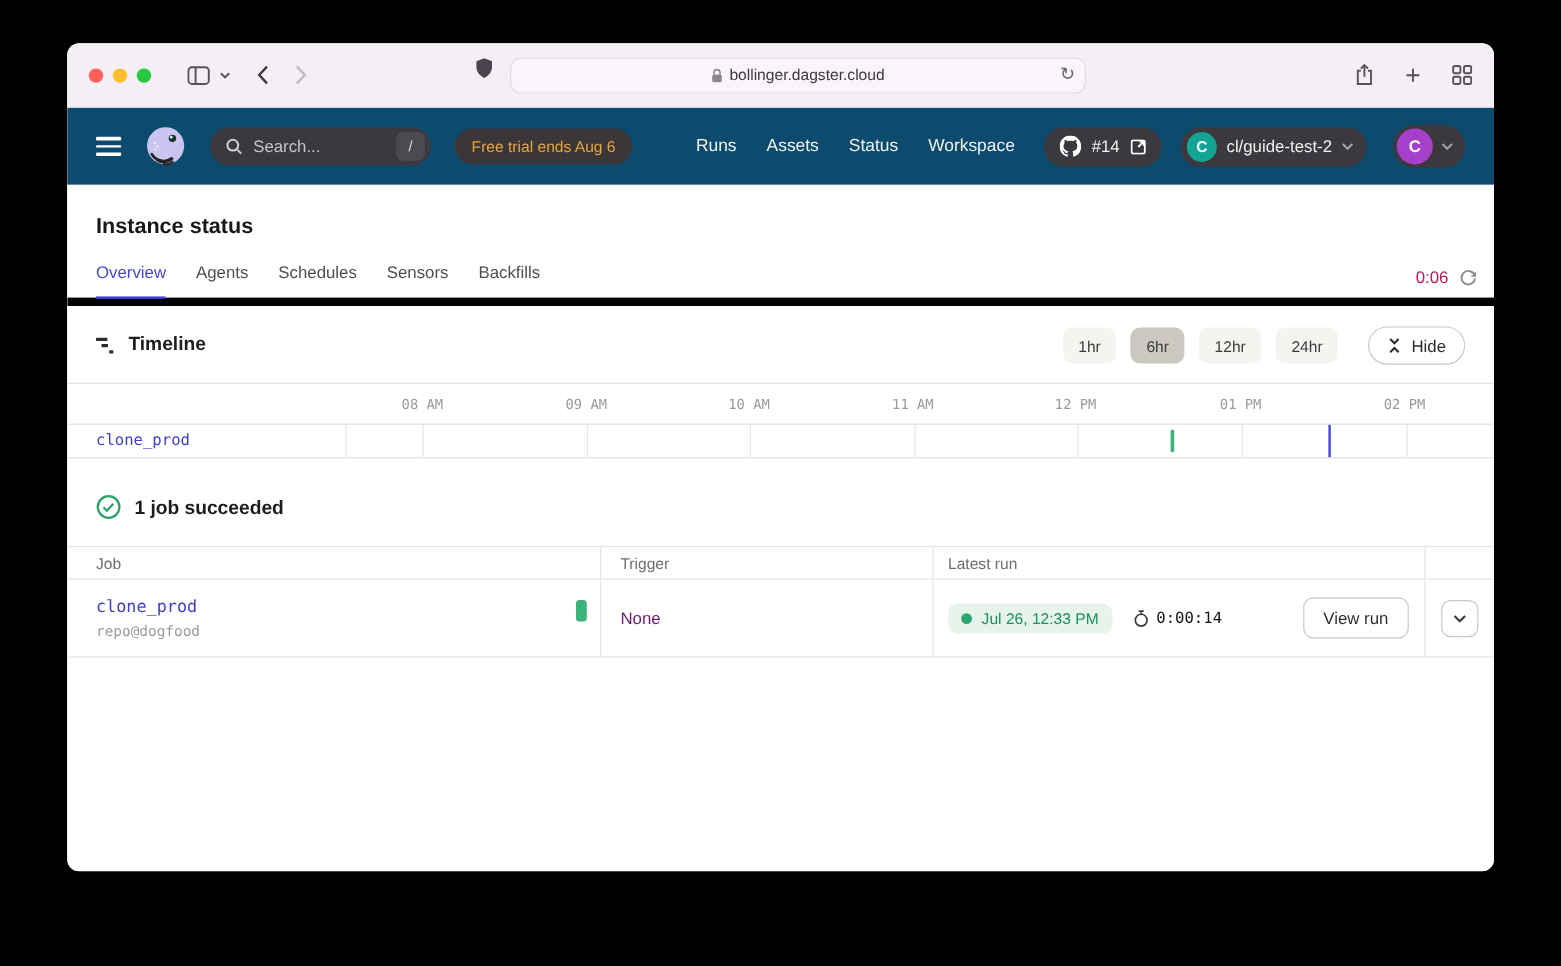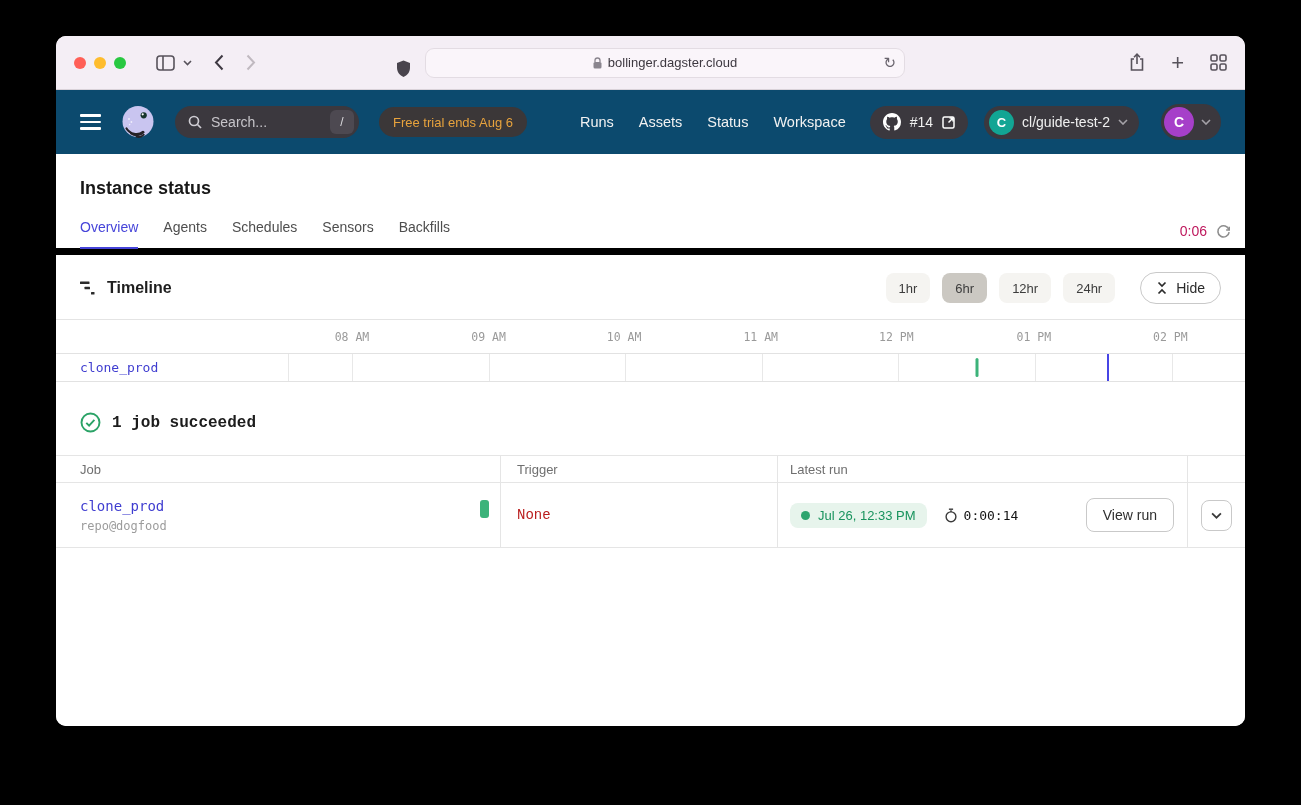--- a/index.html
+++ b/index.html
@@ -13,21 +13,21 @@
   .chrome { height:54px; background:#F4EEF5; border-bottom:1px solid #D9D2D9;
             display:flex; align-items:center; padding:0 18px; flex:0 0 auto; }
   .chrome-left, .chrome-right { flex:1; display:flex; align-items:center; }
   .chrome-right { justify-content:flex-end; gap:26px; }
   .lights { display:flex; gap:8px; margin-right:30px; }
   .light { width:12px; height:12px; border-radius:50%; }
   .light.red{ background:#FF5F57; } .light.yellow{ background:#FEBC2E; } .light.green{ background:#28C841; }
   .cicon { color:#57525B; display:flex; align-items:center; }
   .cicon.dim { color:#C0B9C0; }
   .chrome-left .gap { width:22px; }
-  .urlbar-wrap { display:flex; align-items:flex-end; gap:14px; }
+  .urlbar-wrap { display:flex; align-items:flex-start; gap:14px; }
   .urlbar { width:480px; height:30px; background:#FAF5FA; border:1px solid #E3DCE3; border-radius:9px;
             display:flex; align-items:center; justify-content:center; position:relative;
             font-size:13px; color:#3D3840; gap:6px; }
   .urlbar .reload { position:absolute; right:8px; color:#6A656E; font-size:15px; line-height:1; }
   .plus-glyph { font-size:22px; font-weight:300; line-height:1; }
 
   
   .app-header { height:64px; background:#0c4a6e; display:flex; align-items:center;
                 padding:0 24px; gap:16px; color:#EDEDED; flex:0 0 auto; }
   .hamburger { width:21px; display:flex; flex-direction:column; gap:4px; cursor:pointer; }
@@ -89,39 +89,39 @@
           font-family:"DejaVu Sans Mono", monospace; font-size:11.5px; color:#9A9A9A; }
   .axis .tick { position:absolute; top:50%; transform:translate(-50%,-50%); white-space:nowrap; }
   .lane { display:flex; height:29px; border-top:1px solid #E2E2E2; border-bottom:1px solid #E2E2E2; }
   .lane-label { width:232px; display:flex; align-items:center; padding-left:24px;
                 font-family:"DejaVu Sans Mono", monospace; font-size:13px; color:#3F3DD0; }
   .lane-chart { flex:1; position:relative; }
   .gridline { position:absolute; top:0; bottom:0; width:1px; background:#E8E8E8; }
   .run-tick { position:absolute; top:4px; bottom:4px; width:3px; border-radius:1.5px; transform:translateX(-50%); }
   .now-line { position:absolute; top:0; bottom:0; width:2px; background:#4745E5; transform:translateX(-50%); }
 
-  .summary { display:flex; align-items:center; gap:11px; padding:30px 24px 22px;font-family:Liberation Mono, monospace; }
+  .summary { display:flex; align-items:flex-end; gap:11px; padding:30px 24px 22px; }
   .summary-text { font-size:16px; font-weight:700; color:#1C1C1C; }
   .check-icon { color:#2BA367; display:flex; }
 
   .jobs-table { border-top:1px solid #E5E5E5; font-size:13px; }
   .trow { display:flex; border-bottom:1px solid #E5E5E5; }
   .thead { height:27px; color:#6F6F6F; }
   .tbody-row { height:65px; }
   .cell { display:flex; align-items:center; }
   .col-job { width:444px; padding-left:24px; }
   .col-trigger { width:277px; padding-left:16px; border-left:1px solid #E5E5E5; }
   .col-latest { flex:1; padding-left:12px; border-left:1px solid #E5E5E5; }
   .col-actions { width:58px; border-left:1px solid #E5E5E5; justify-content:center; }
   .job-cell { position:relative; flex-direction:column; align-items:flex-start; justify-content:center; gap:5px; }
   .job-name { font-family:"DejaVu Sans Mono", monospace; font-size:14px; color:#3F3DD0; cursor:pointer; }
   .job-repo { font-family:"DejaVu Sans Mono", monospace; font-size:12px; color:#9C9C9C; }
   .job-status-strip { position:absolute; right:11px; top:17px; width:9px; height:18px;
                       border-radius:3px; background:#3CB37A; }
-  .trigger-val { color:#b91c1c; font-size:14px;font-family:Liberation Mono, monospace; }
+  .trigger-val { color:#701a75; font-size:14px; }
   .run-tag { display:inline-flex; align-items:center; gap:8px; background:#E7F4EC; border-radius:8px;
              height:25px; padding:0 11px; color:#18935D; font-size:13px; }
   .run-dot { width:9px; height:9px; border-radius:50%; background:#2EA56F; }
   .duration { display:flex; align-items:center; gap:6px; margin-left:17px;
               font-family:"DejaVu Sans Mono", monospace; font-size:13px; color:#141414; }
   .duration .cicon { color:#3A3A3A; }
   .view-run-btn { margin-left:auto; margin-right:13px; height:34px; padding:0 16px;
                   border:1px solid #C9C9C9; border-radius:8px; background:#FFF; font-size:14px;
                   color:#2E2E2E; font-family:"Liberation Sans", sans-serif; cursor:pointer; }
   .row-menu-btn { width:31px; height:31px; border:1px solid #C9C9C9; border-radius:8px; background:#FFF;

